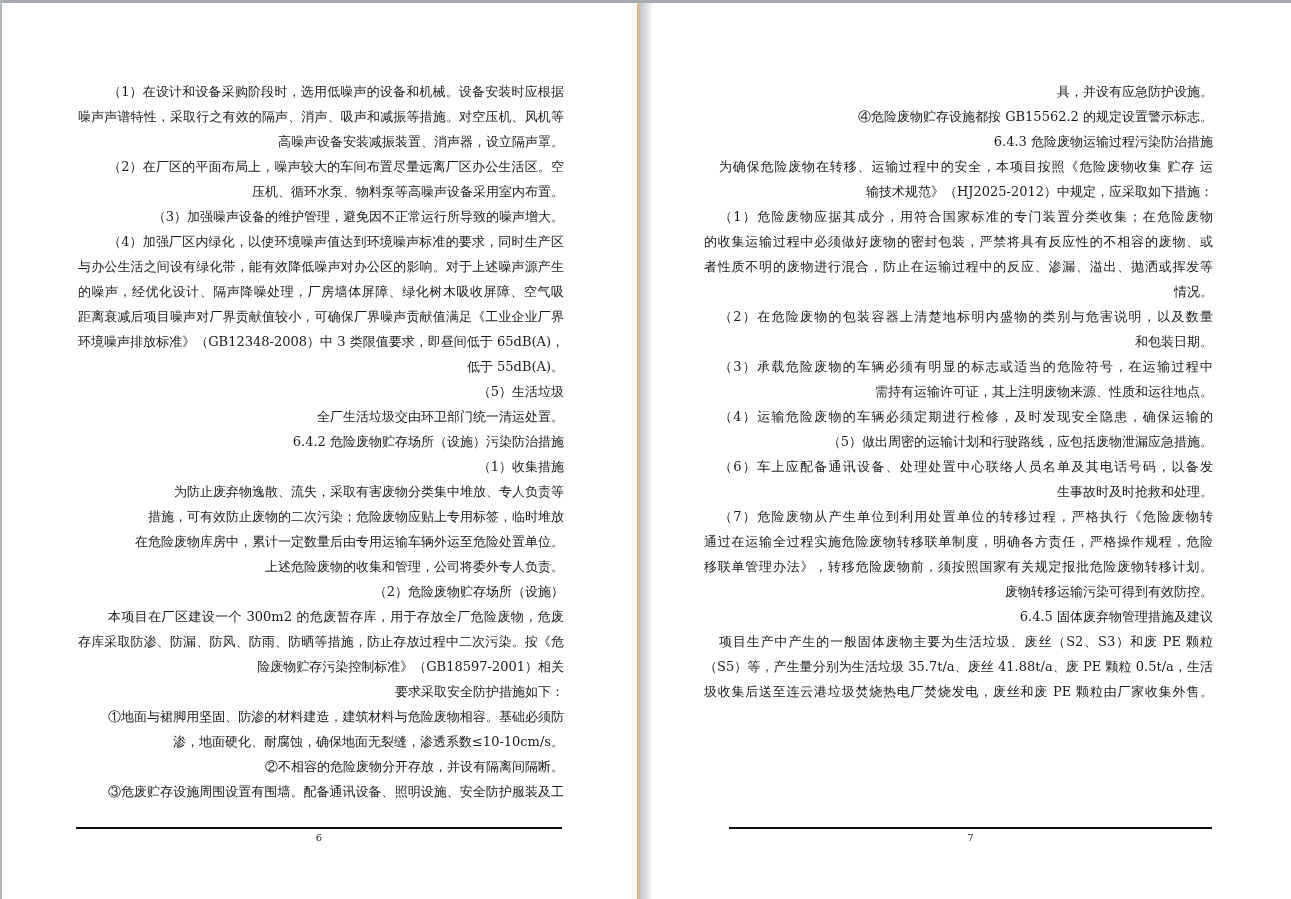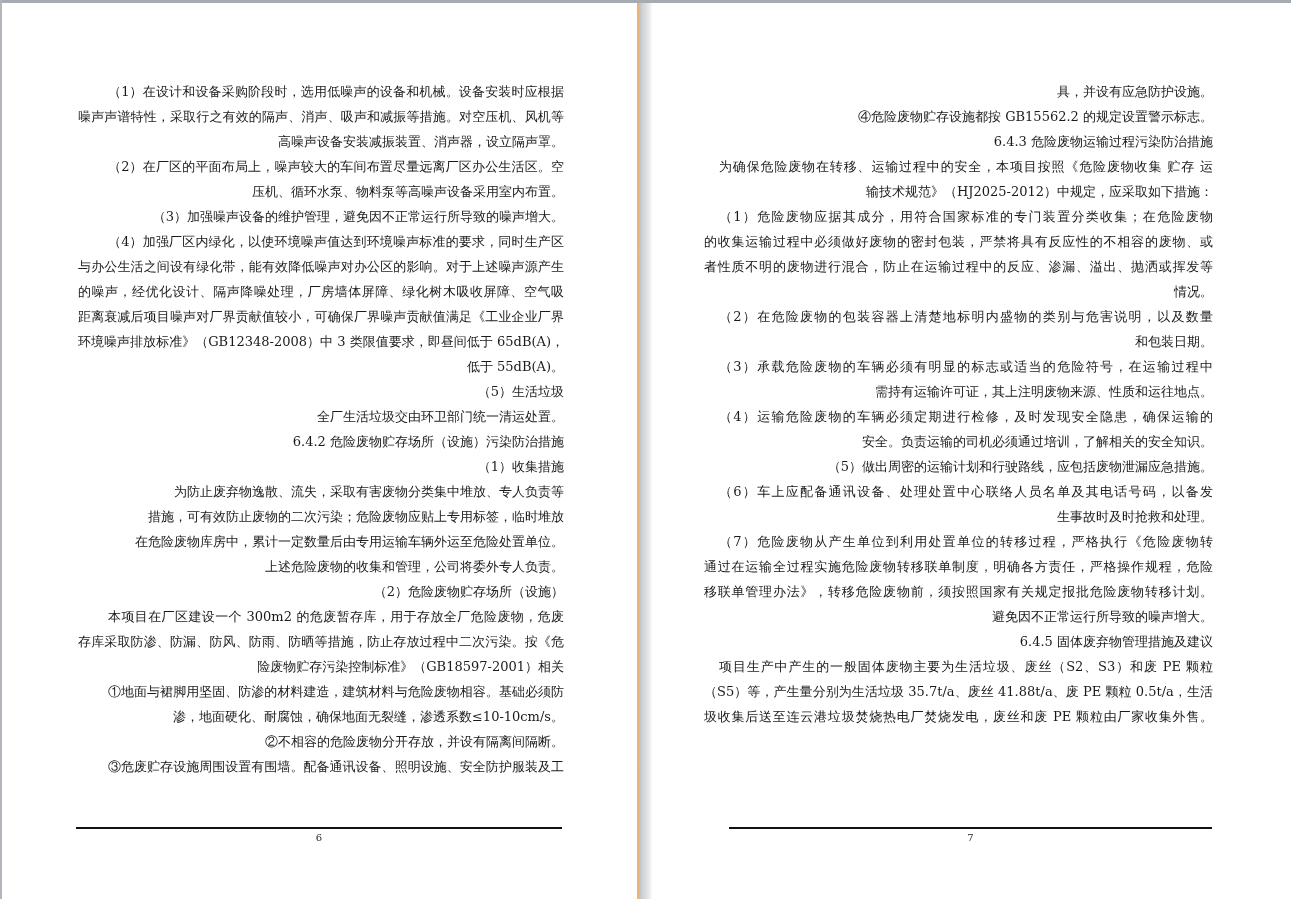--- a/index.html
+++ b/index.html
@@ -115,20 +115,21 @@
         <div class="line indent">6.4.2 危险废物贮存场所（设施）污染防治措施</div>
         <div class="line indent">（1）收集措施</div>
         <div class="line indent">为防止废弃物逸散、流失，采取有害废物分类集中堆放、专人负责等</div>
         <div class="line indent">措施，可有效防止废物的二次污染；危险废物应贴上专用标签，临时堆放</div>
         <div class="line indent">在危险废物库房中，累计一定数量后由专用运输车辆外运至危险处置单位。</div>
         <div class="line indent">上述危险废物的收集和管理，公司将委外专人负责。</div>
         <div class="line indent">（2）危险废物贮存场所（设施）</div>
         <div class="line indent fill">本项目在厂区建设一个 300m2 的危废暂存库，用于存放全厂危险废物，危废暂</div>
         <div class="line fill">存库采取防渗、防漏、防风、防雨、防晒等措施，防止存放过程中二次污染。按《危</div>
         <div class="line">险废物贮存污染控制标准》（GB18597-2001）相关</div>
+        <div class="line indent">要求采取安全防护措施如下：</div>
         <div class="line indent fill">①地面与裙脚用坚固、防渗的材料建造，建筑材料与危险废物相容。基础必须防</div>
         <div class="line">渗，地面硬化、耐腐蚀，确保地面无裂缝，渗透系数≤10-10cm/s。</div>
         <div class="line indent">②不相容的危险废物分开存放，并设有隔离间隔断。</div>
         <div class="line indent fill">③危废贮存设施周围设置有围墙。配备通讯设备、照明设施、安全防护服装及工</div>
       </div>
     <div class="footer-rule footer-rule-left"></div>
     <div class="page-number page-number-left">6</div>
   </div>
 
   <div class="gutter"></div>
@@ -142,28 +143,27 @@
         <div class="line">输技术规范》（HJ2025-2012）中规定，应采取如下措施：</div>
         <div class="line indent fill">（1）危险废物应据其成分，用符合国家标准的专门装置分类收集；在危险废物</div>
         <div class="line fill">的收集运输过程中必须做好废物的密封包装，严禁将具有反应性的不相容的废物、或</div>
         <div class="line fill">者性质不明的废物进行混合，防止在运输过程中的反应、渗漏、溢出、抛洒或挥发等</div>
         <div class="line">情况。</div>
         <div class="line indent fill">（2）在危险废物的包装容器上清楚地标明内盛物的类别与危害说明，以及数量</div>
         <div class="line">和包装日期。</div>
         <div class="line indent fill">（3）承载危险废物的车辆必须有明显的标志或适当的危险符号，在运输过程中</div>
         <div class="line">需持有运输许可证，其上注明废物来源、性质和运往地点。</div>
         <div class="line indent fill">（4）运输危险废物的车辆必须定期进行检修，及时发现安全隐患，确保运输的</div>
-        <div class="line">安全。负责运输的司机必须通过培训，了解相关的安全知识。</div>
         <div class="line indent">（5）做出周密的运输计划和行驶路线，应包括废物泄漏应急措施。</div>
         <div class="line indent fill">（6）车上应配备通讯设备、处理处置中心联络人员名单及其电话号码，以备发</div>
         <div class="line">生事故时及时抢救和处理。</div>
         <div class="line indent fill">（7）危险废物从产生单位到利用处置单位的转移过程，严格执行《危险废物转</div>
         <div class="line fill">通过在运输全过程实施危险废物转移联单制度，明确各方责任，严格操作规程，危险</div>
         <div class="line fill">移联单管理办法》，转移危险废物前，须按照国家有关规定报批危险废物转移计划。</div>
-        <div class="line">避免因不正常运行所导致的噪声增大。</div>
+        <div class="line">废物转移运输污染可得到有效防控。</div>
         <div class="line indent">6.4.5 固体废弃物管理措施及建议</div>
         <div class="line indent fill">项目生产中产生的一般固体废物主要为生活垃圾、废丝（S2、S3）和废 PE 颗粒</div>
         <div class="line fill">（S5）等，产生量分别为生活垃圾 35.7t/a、废丝 41.88t/a、废 PE 颗粒 0.5t/a，生活垃</div>
         <div class="line fill">圾收集后送至连云港垃圾焚烧热电厂焚烧发电，废丝和废 PE 颗粒由厂家收集外售。</div>
       </div>
     <div class="footer-rule footer-rule-right"></div>
     <div class="page-number page-number-right">7</div>
   </div>
 
   <div class="border-top"></div>

